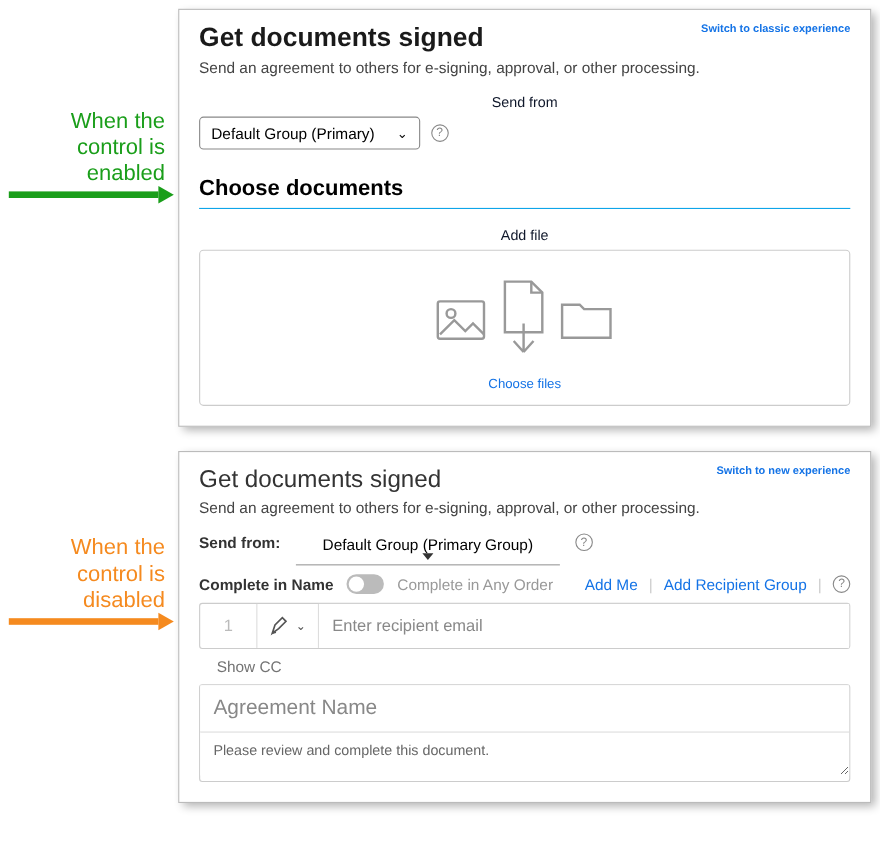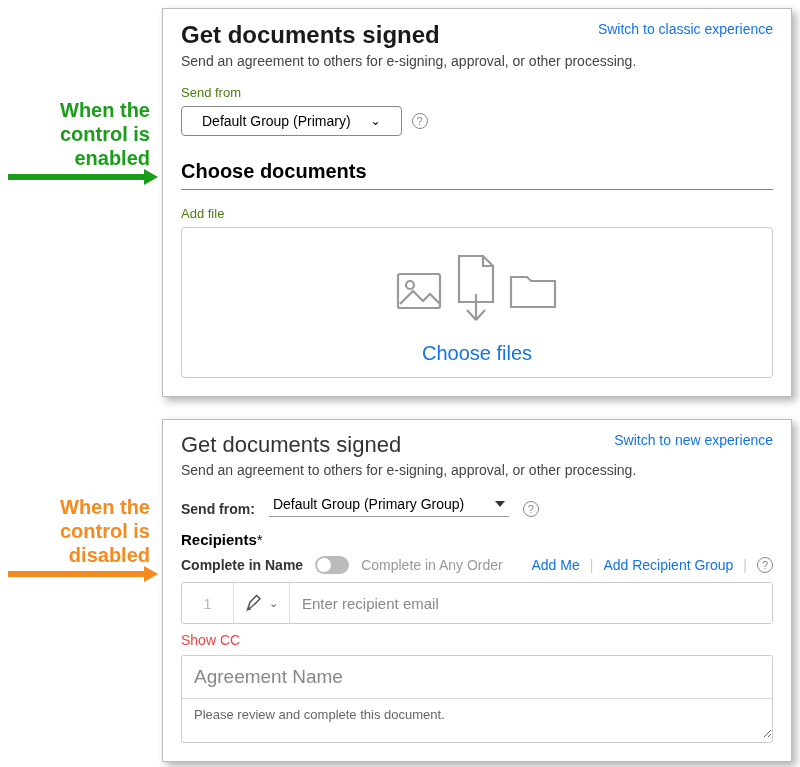--- a/index.html
+++ b/index.html
@@ -4,21 +4,21 @@
   <style>
     * { box-sizing: border-box; margin: 0; padding: 0; }
     body {
       font-family: -apple-system, BlinkMacSystemFont, "Segoe UI", Arial, sans-serif;
       background: #fff;
       width: 800px;
       padding: 8px;
     }
     .annotation {
       color: #1a9e1a;
-      font-weight: bold;
+      font-weight: normal;
       font-size: 20px;
       text-align: right;
       line-height: 1.2;
       padding-right: 6px;
     }
     .annotation.orange { color: #f58a1f; }
     .arrow-green {
       width: 100%;
       height: 12px;
       margin-top: 4px;
@@ -86,43 +86,45 @@
       font-weight: 700;
       color: #1a1a1a;
     }
     .title2 {
       font-size: 22px;
       font-weight: 400;
       color: #333;
     }
     .switch-link {
       color: #1473e6;
-      font-size: 14px;
-      cursor: pointer;
+      font-size: 10px;
+      cursor: pointer;
+      font-weight: bold;
     }
     .subtitle {
       font-size: 14px;
       color: #444;
       margin-top: 4px;
     }
     .field-label {
       font-size: 13px;
-      color: #4d7c0f;
+      color: #0f172a;
       margin-top: 16px;
       margin-bottom: 6px;
+      text-align: center;
     }
     .select-row {
       display: flex;
       align-items: center;
       gap: 10px;
     }
     .select-box {
       border: 1px solid #888;
       border-radius: 4px;
-      padding: 6px 20px;
+      padding: 6px 10px;
       font-size: 14px;
       display: flex;
       align-items: center;
       gap: 20px;
       cursor: pointer;
       min-width: 180px;
       justify-content: space-between;
     }
     .chevron { font-size: 12px; }
     .help-icon {
@@ -154,44 +156,45 @@
     .drop-icons {
       display: flex;
       justify-content: center;
       align-items: center;
       gap: 8px;
       margin: 10px 0 14px 0;
     }
     .drop-icons svg { stroke: #999; fill: none; stroke-width: 2.2; }
     .choose-link {
       color: #1473e6;
-      font-size: 20px;
+      font-size: 12px;
       cursor: pointer;
     }
     
     .label-inline {
       font-size: 14px;
       font-weight: 600;
       color: #333;
     }
     .sendfrom-row {
       display: flex;
-      align-items: flex-end;
+      align-items: flex-start;
       gap: 14px;
       margin-top: 16px;
     }
     .underline-select {
       border-bottom: 1px solid #999;
       padding: 2px 4px 4px 4px;
       font-size: 14px;
       min-width: 240px;
       display: flex;
       justify-content: space-between;
       align-items: center;
       cursor: pointer;
+      flex-direction: column;
     }
     .caret-down {
       width: 0; height: 0;
       border-left: 5px solid transparent;
       border-right: 5px solid transparent;
       border-top: 6px solid #333;
     }
     .section-label {
       font-size: 15px;
       font-weight: 700;
@@ -258,25 +261,26 @@
     }
     .recipient-input {
       flex: 1;
       border: none;
       padding: 0 12px;
       font-size: 15px;
       outline: none;
     }
     .recipient-input::placeholder { color: #888; }
     .show-cc {
-      color: #ef4444;
+      color: #737373;
       font-size: 14px;
       margin-top: 8px;
       cursor: pointer;
       display: inline-block;
+      margin-left: 16px;
     }
     .msg-box {
       border: 1px solid #ccc;
       border-radius: 3px;
       margin-top: 6px;
     }
     .msg-name {
       width: 100%;
       border: none;
       padding: 10px 12px;
@@ -370,21 +374,20 @@
 
     <div class="sendfrom-row">
       <span class="label-inline">Send from:</span>
       <div class="underline-select">
         <span>Default Group (Primary Group)</span>
         <span class="caret-down"></span>
       </div>
       <span class="help-icon">?</span>
     </div>
 
-    <div class="section-label"><span>Recipients</span><span style="font-weight:400">*</span></div>
     <div class="recipients-bar">
       <span class="label-inline" style="font-weight:600">Complete in Name</span>
       <div class="toggle"></div>
       <span class="gray-text">Complete in Any Order</span>
       <div class="right-links">
         <span style="cursor:pointer">Add Me</span>
         <span class="sep">|</span>
         <span style="cursor:pointer">Add Recipient Group</span>
         <span class="sep">|</span>
         <span class="help-icon">?</span>

